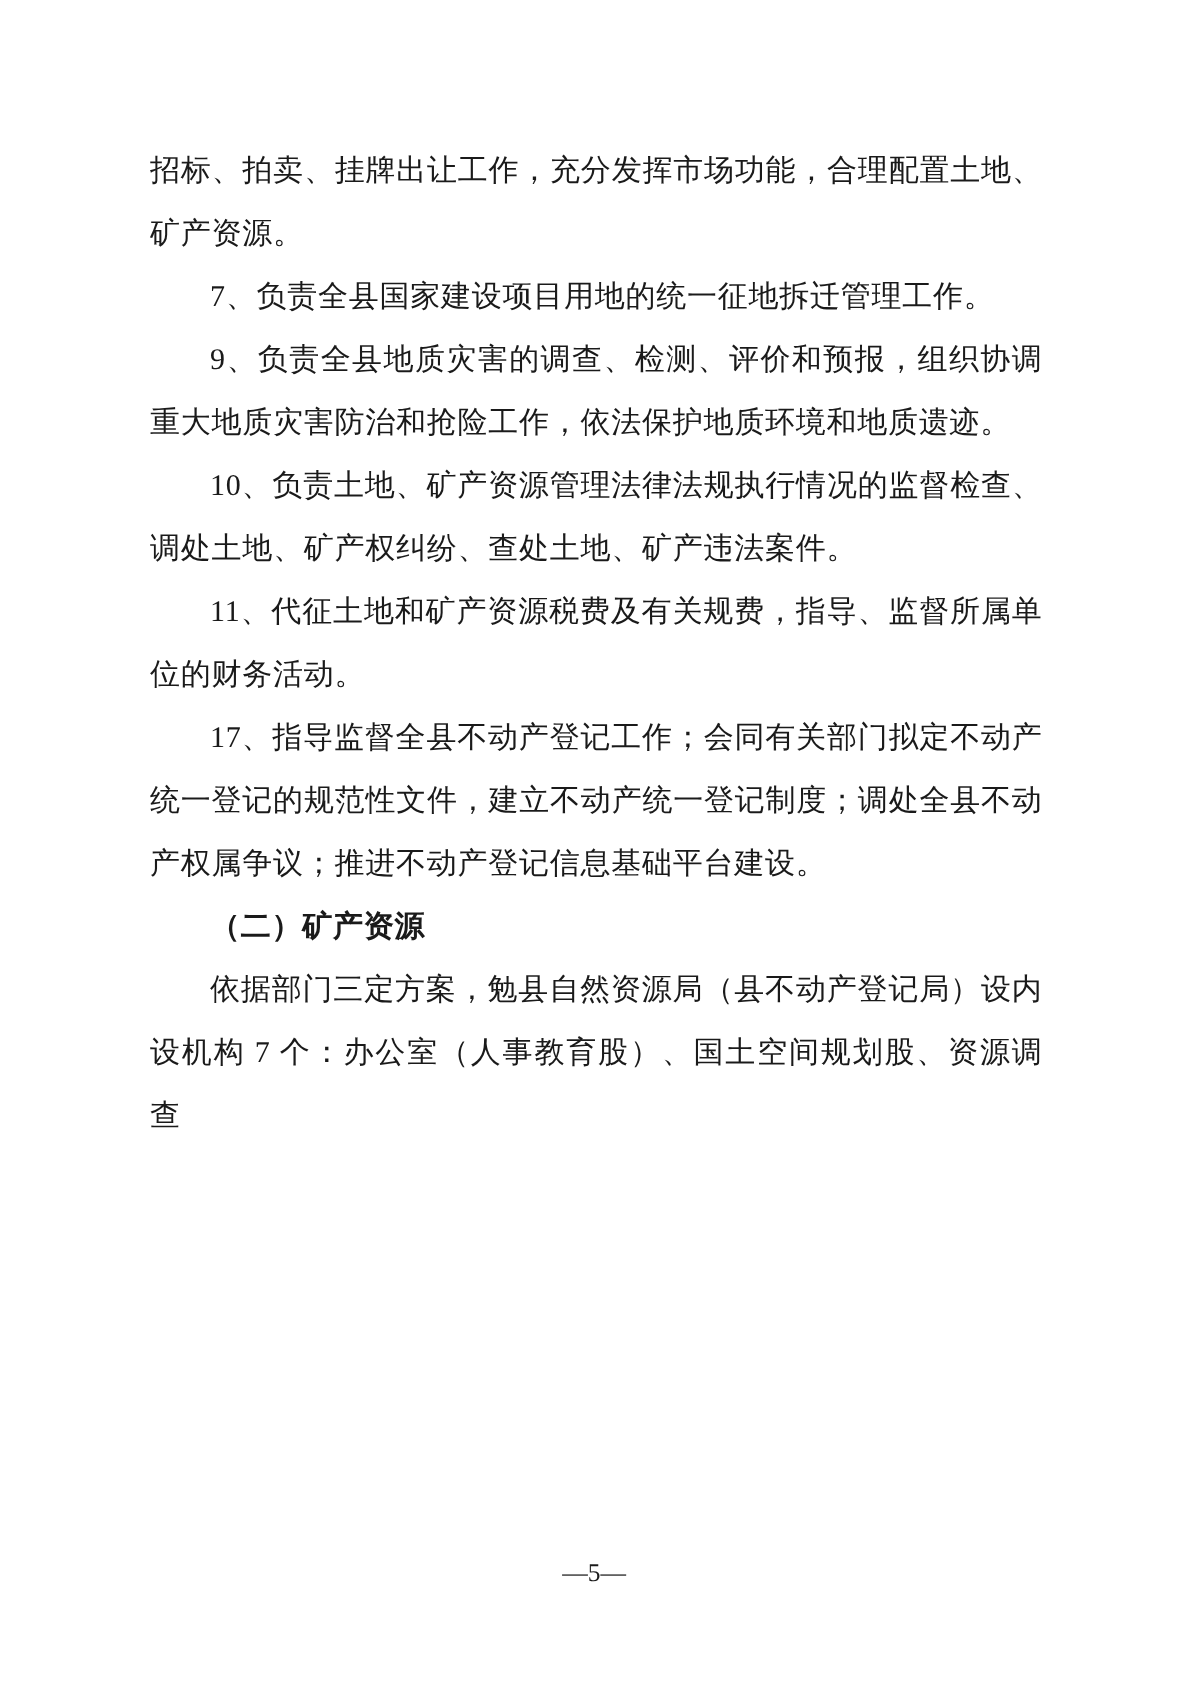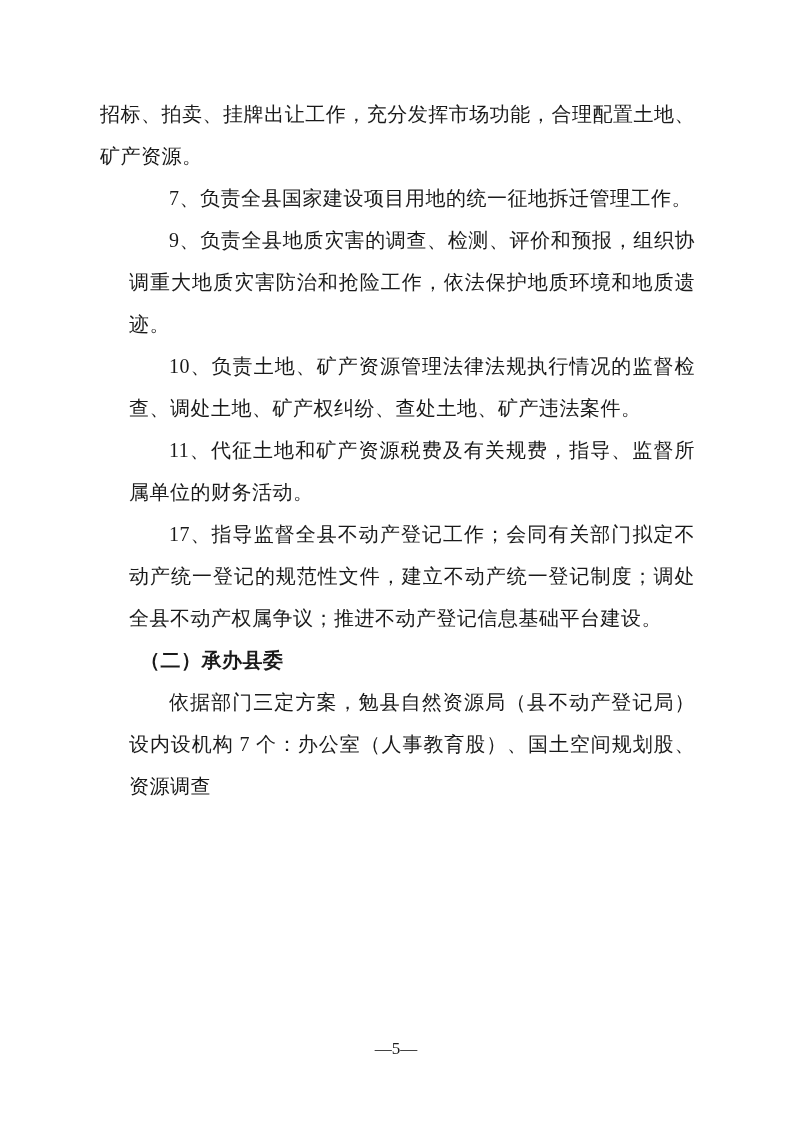--- a/index.html
+++ b/index.html
@@ -29,21 +29,20 @@
   .para {
     margin: 0;
     font-size: 20px;
     line-height: 42px;
     text-align: justify;
     text-justify: inter-character;
     letter-spacing: 0.5px;
   }
   .indent {
     text-indent: 2em;
-    margin-left: 29px;
   }
   .heading {
     font-weight: bold;
     text-indent: 2em;
   }
   .page-footer {
     position: absolute;
     top: 1038px;
     left: 0;
     width: 100%;
@@ -57,18 +56,18 @@
 <body>
 
 <div class="page">
   <div class="text-block">
     <p class="para">招标、拍卖、挂牌出让工作，充分发挥市场功能，合理配置土地、矿产资源。</p>
     <p class="para indent">7、负责全县国家建设项目用地的统一征地拆迁管理工作。</p>
     <p class="para indent">9、负责全县地质灾害的调查、检测、评价和预报，组织协调重大地质灾害防治和抢险工作，依法保护地质环境和地质遗迹。</p>
     <p class="para indent">10、负责土地、矿产资源管理法律法规执行情况的监督检查、调处土地、矿产权纠纷、查处土地、矿产违法案件。</p>
     <p class="para indent">11、代征土地和矿产资源税费及有关规费，指导、监督所属单位的财务活动。</p>
     <p class="para indent">17、指导监督全县不动产登记工作；会同有关部门拟定不动产统一登记的规范性文件，建立不动产统一登记制度；调处全县不动产权属争议；推进不动产登记信息基础平台建设。</p>
-    <p class="para heading">（二）承办县委</p>
+    <p class="para heading">（二）矿产资源</p>
     <p class="para indent">依据部门三定方案，勉县自然资源局（县不动产登记局）设内设机构 7 个：办公室（人事教育股）、国土空间规划股、资源调查</p>
   </div>
 
   <div class="page-footer">—5—</div>
 </div>
 
 </body></html>

